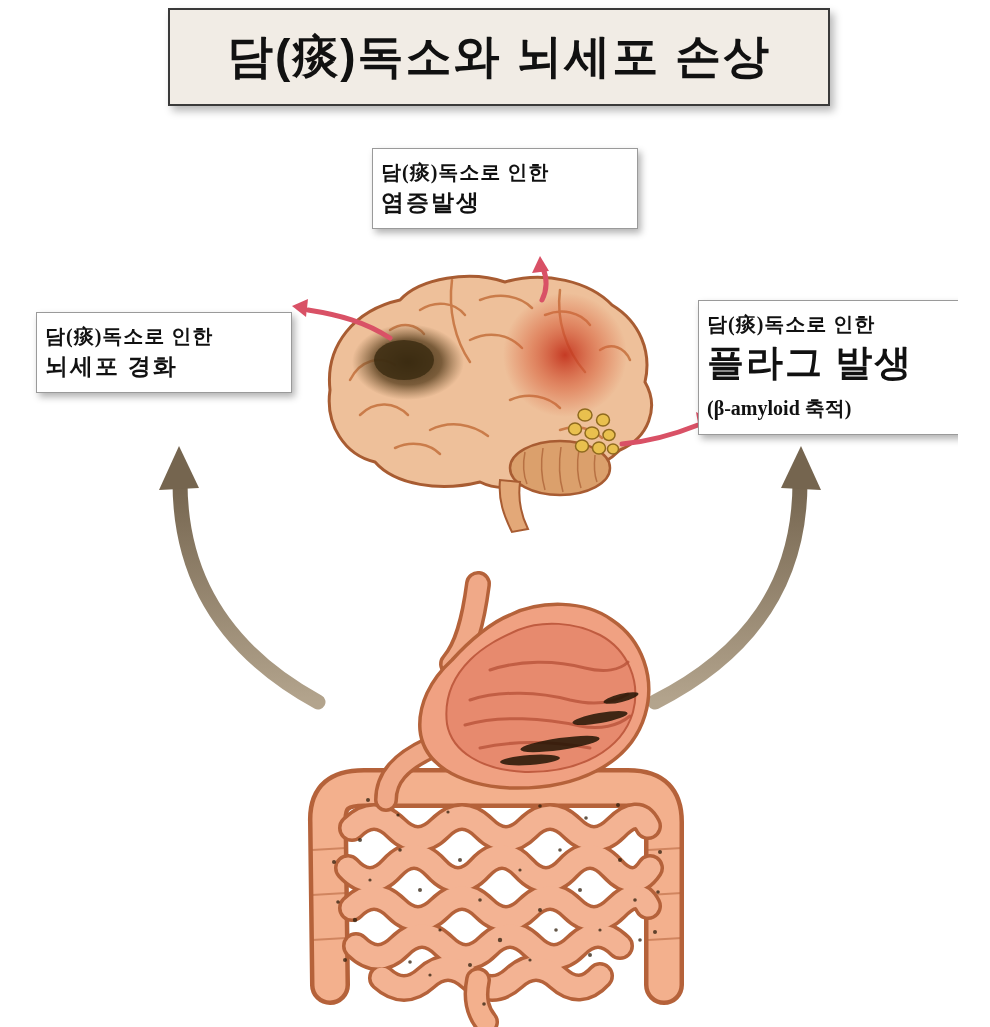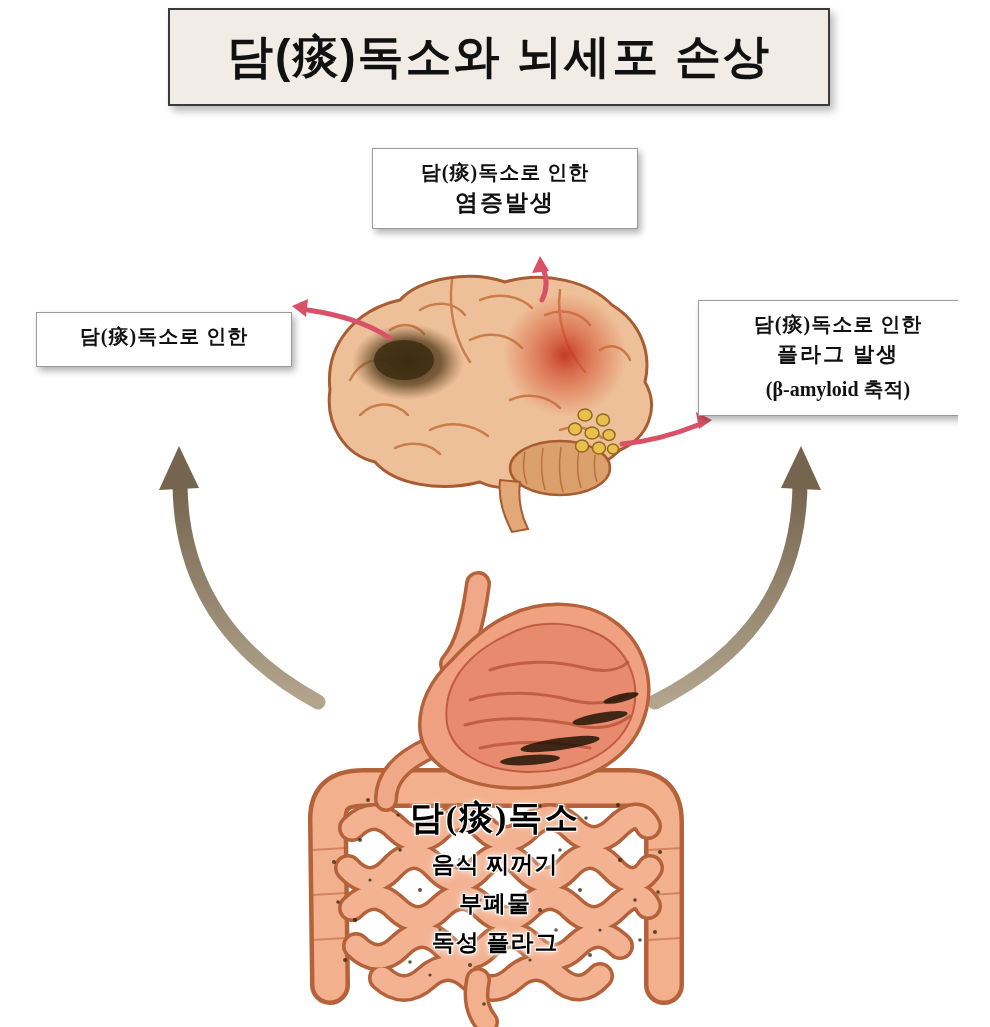--- a/index.html
+++ b/index.html
@@ -16,30 +16,30 @@
     display:flex;align-items:center;justify-content:center;
   }
   .title-box .t{
     font-family:"Liberation Sans", sans-serif;
     font-weight:bold;font-size:46px;color:#111;letter-spacing:2px;
   }
 
   .callout{
     position:absolute;background:#ffffff;border:1px solid #9a9a9a;
     box-shadow:3px 4px 7px rgba(0,0,0,.30);
-    text-align:center;padding:10px 8px 12px 8px;color:#111;
+    text-align:left;padding:10px 8px 12px 8px;color:#111;
   }
   .callout .small{font-size:20px;font-weight:bold;letter-spacing:1px;display:block;margin-bottom:4px;}
   .callout .big{font-size:23px;font-weight:bold;letter-spacing:2px;display:block;line-height:1.15;}
   .callout .sub{font-size:20px;font-weight:bold;display:block;margin-top:10px;}
 
   #callout-inflammation{left:372px;top:148px;width:248px;}
   #callout-sclerosis{left:36px;top:312px;width:238px;}
   #callout-plaque{left:698px;top:300px;width:262px;}
-  #callout-plaque .big{font-size:21px;}
+  #callout-plaque .big{font-size:37px;}
 
   .gut-label{
     position:absolute;left:345px;top:795px;width:300px;text-align:center;color:#000;
   }
   .gut-label .g-title{
     font-size:34px;font-weight:bold;letter-spacing:2px;display:block;
     text-shadow:-1px -1px 0 #fff,1px -1px 0 #fff,-1px 1px 0 #fff,1px 1px 0 #fff,0 0 5px #fff;
   }
   .gut-label .g-item{
     font-size:23px;font-weight:bold;display:block;margin-top:8px;letter-spacing:1px;
@@ -257,28 +257,23 @@
     <span class="t">담(痰)독소와 뇌세포 손상</span>
   </div>
 
   <div class="callout" id="callout-inflammation">
     <span class="small">담(痰)독소로 인한</span>
     <span class="big">염증발생</span>
   </div>
 
   <div class="callout" id="callout-sclerosis">
     <span class="small">담(痰)독소로 인한</span>
+    <span class="big">뇌세포 경화</span>
   </div>
 
   <div class="callout" id="callout-plaque">
     <span class="small">담(痰)독소로 인한</span>
     <span class="big">플라그 발생</span>
     <span class="sub">(β-amyloid 축적)</span>
   </div>
 
-  <div class="gut-label">
-    <span class="g-title">담(痰)독소</span>
-    <span class="g-item">음식 찌꺼기</span>
-    <span class="g-item">부폐물</span>
-    <span class="g-item">독성 플라그</span>
-  </div>
 
 </div>
 
 </body></html>

